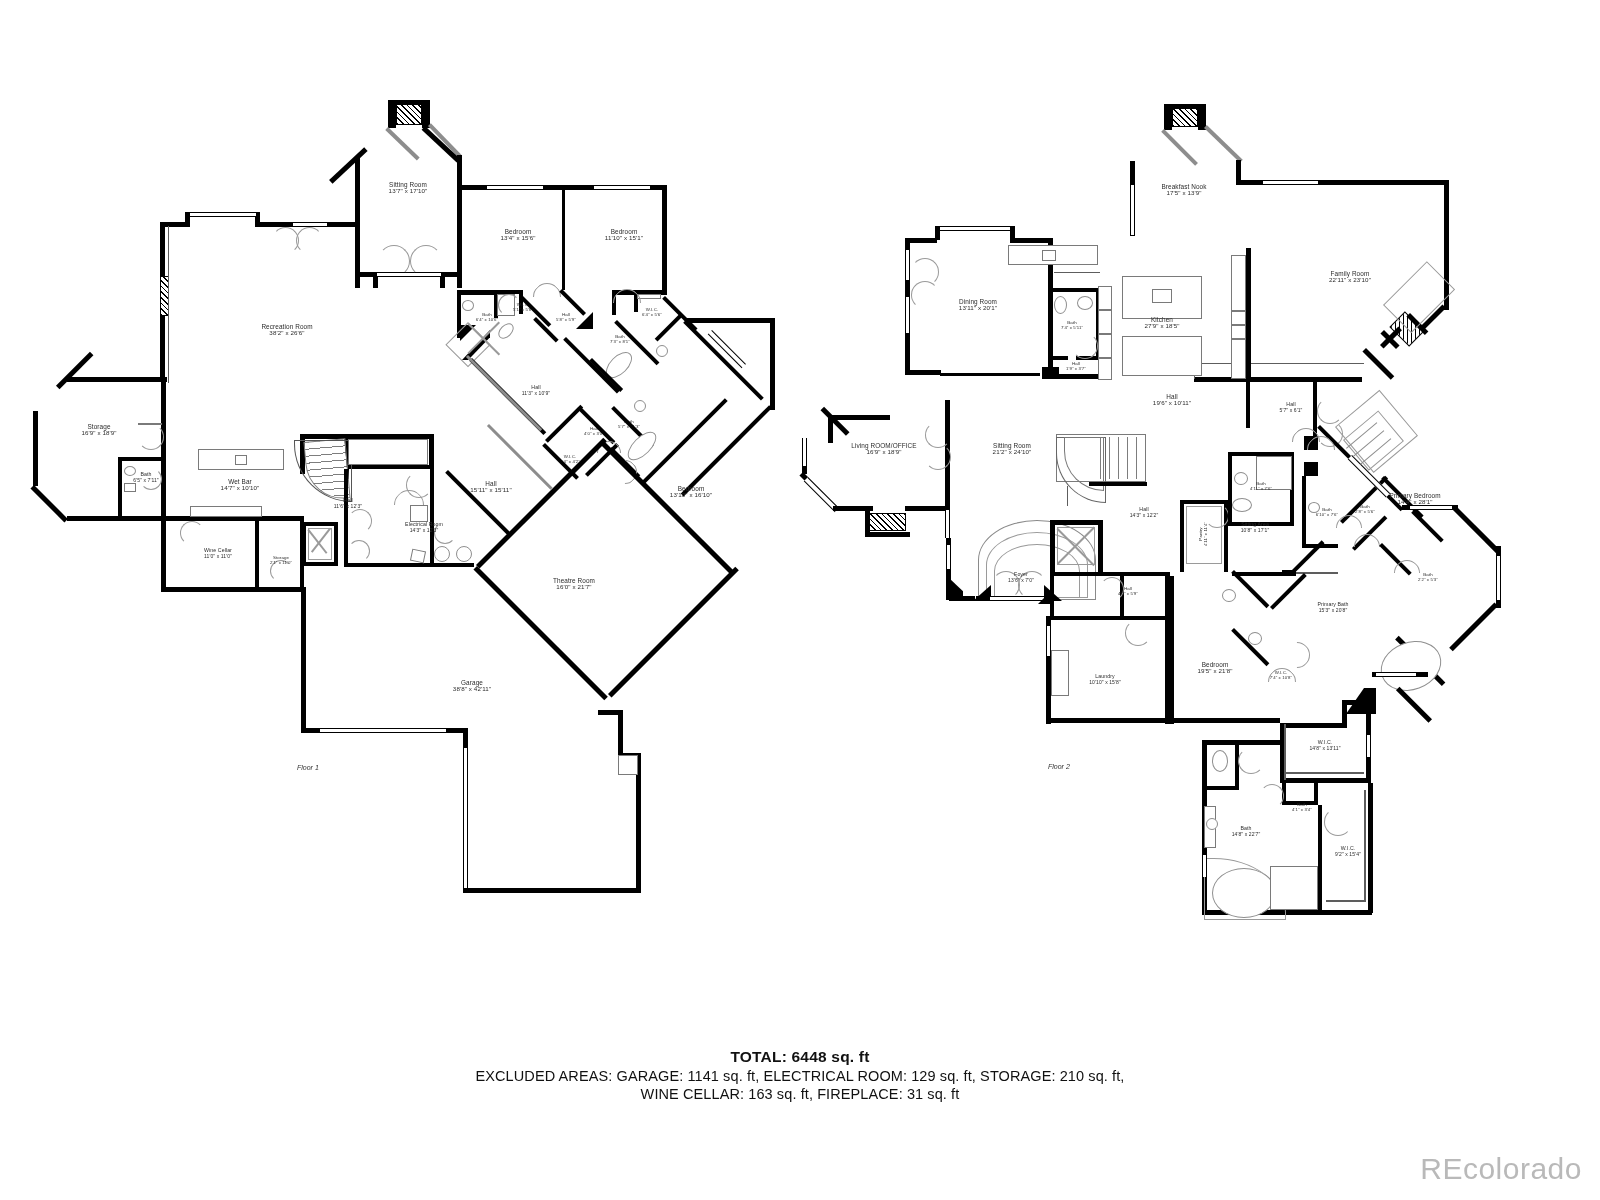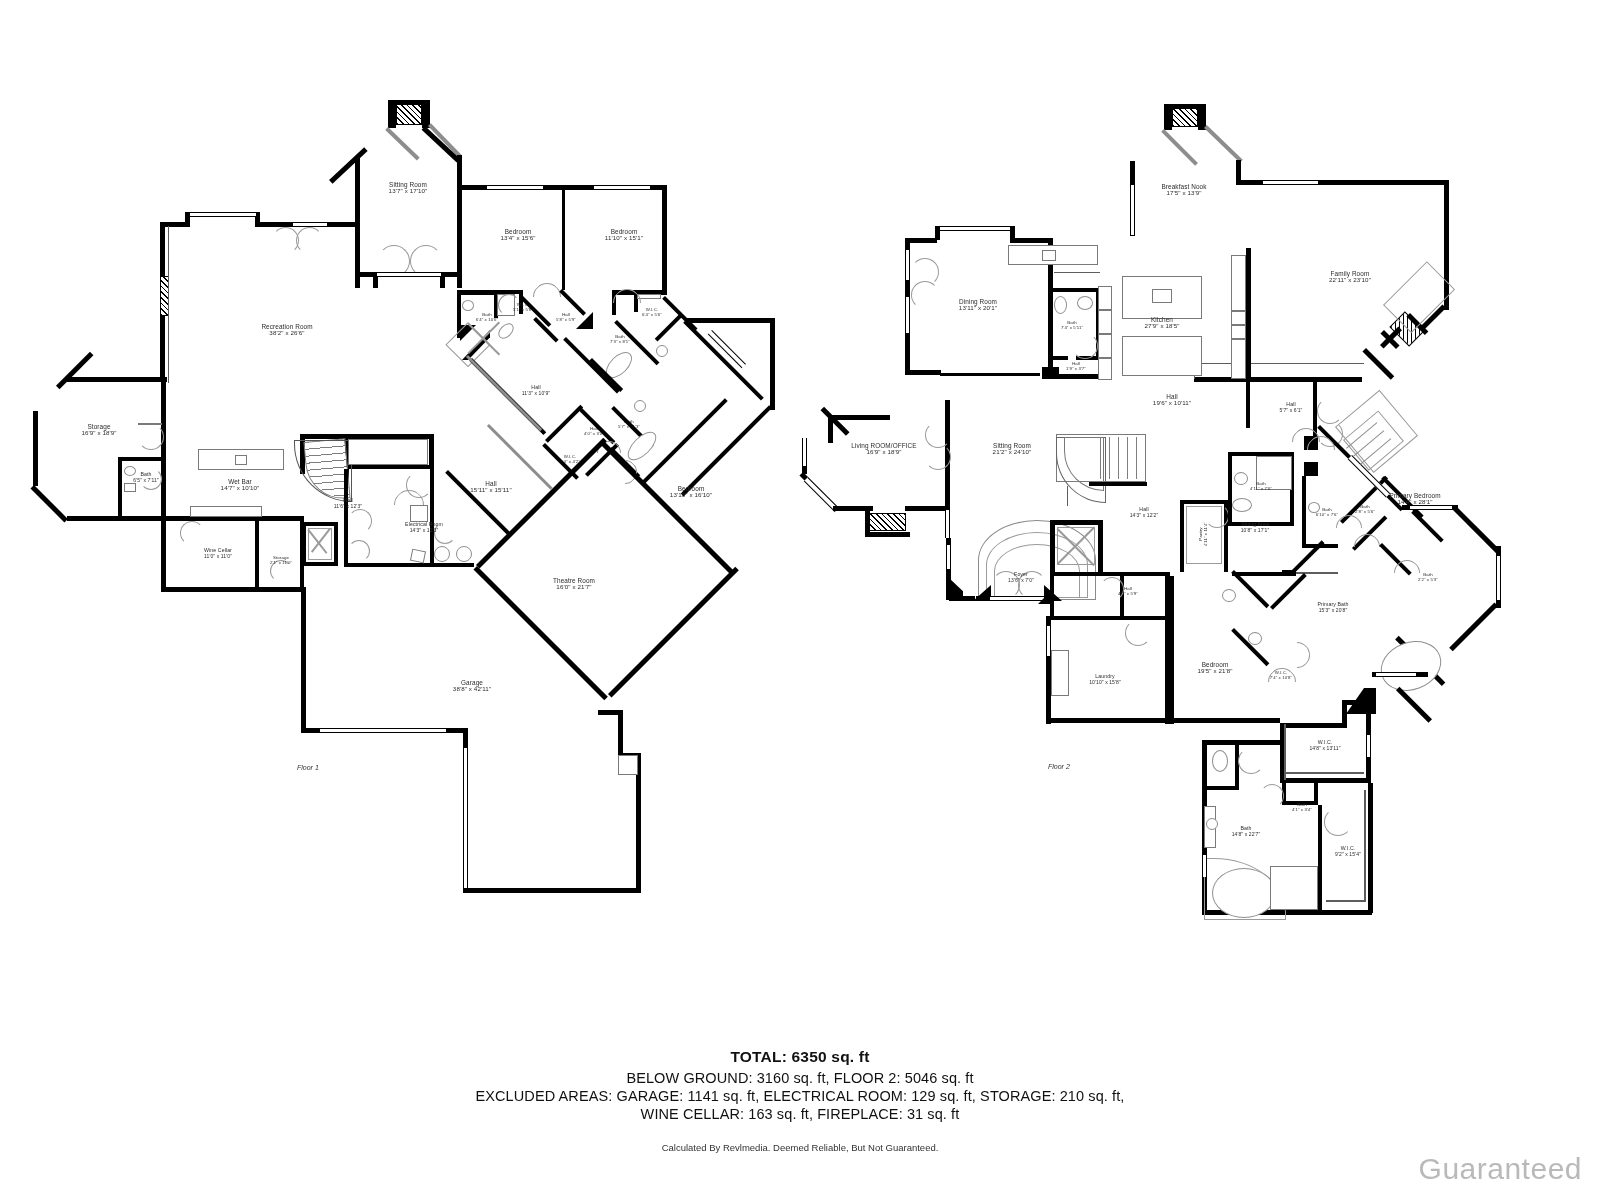--- a/index.html
+++ b/index.html
@@ -689,21 +689,19 @@
     <div class="rlabel sm" style="left:568px;top:852px;">
       <span class="nm">W.I.C.</span>
         <span class="dm">9'2" x 15'4"</span>
       </div>
     <div class="fix" style="left:490px;top:866px;width:48px;height:44px;"></div>
 
     <div class="floortag" style="left:268px;top:763px;">Floor 2</div>
   </div>
 
   <div id="footer" style="top:1048px;">
-    <div class="tot">TOTAL: 6350 sq. ft</div>
-    <div class="l2" style="margin-top:4px;">BELOW GROUND: 3160 sq. ft, FLOOR 2: 5046 sq. ft</div>
+    <div class="tot">TOTAL: 6448 sq. ft</div>
     <div class="l3" style="margin-top:2px;">EXCLUDED AREAS: GARAGE: 1141 sq. ft, ELECTRICAL ROOM: 129 sq. ft, STORAGE: 210 sq. ft,</div>
     <div class="l4" style="margin-top:2px;">WINE CELLAR: 163 sq. ft, FIREPLACE: 31 sq. ft</div>
-    <div class="calc" style="margin-top:20px;">Calculated By Revlmedia. Deemed Reliable, But Not Guaranteed.</div>
   </div>
 
-  <div id="brand">Guaranteed</div>
+  <div id="brand">REcolorado</div>
 </div>
 
 </body></html>

